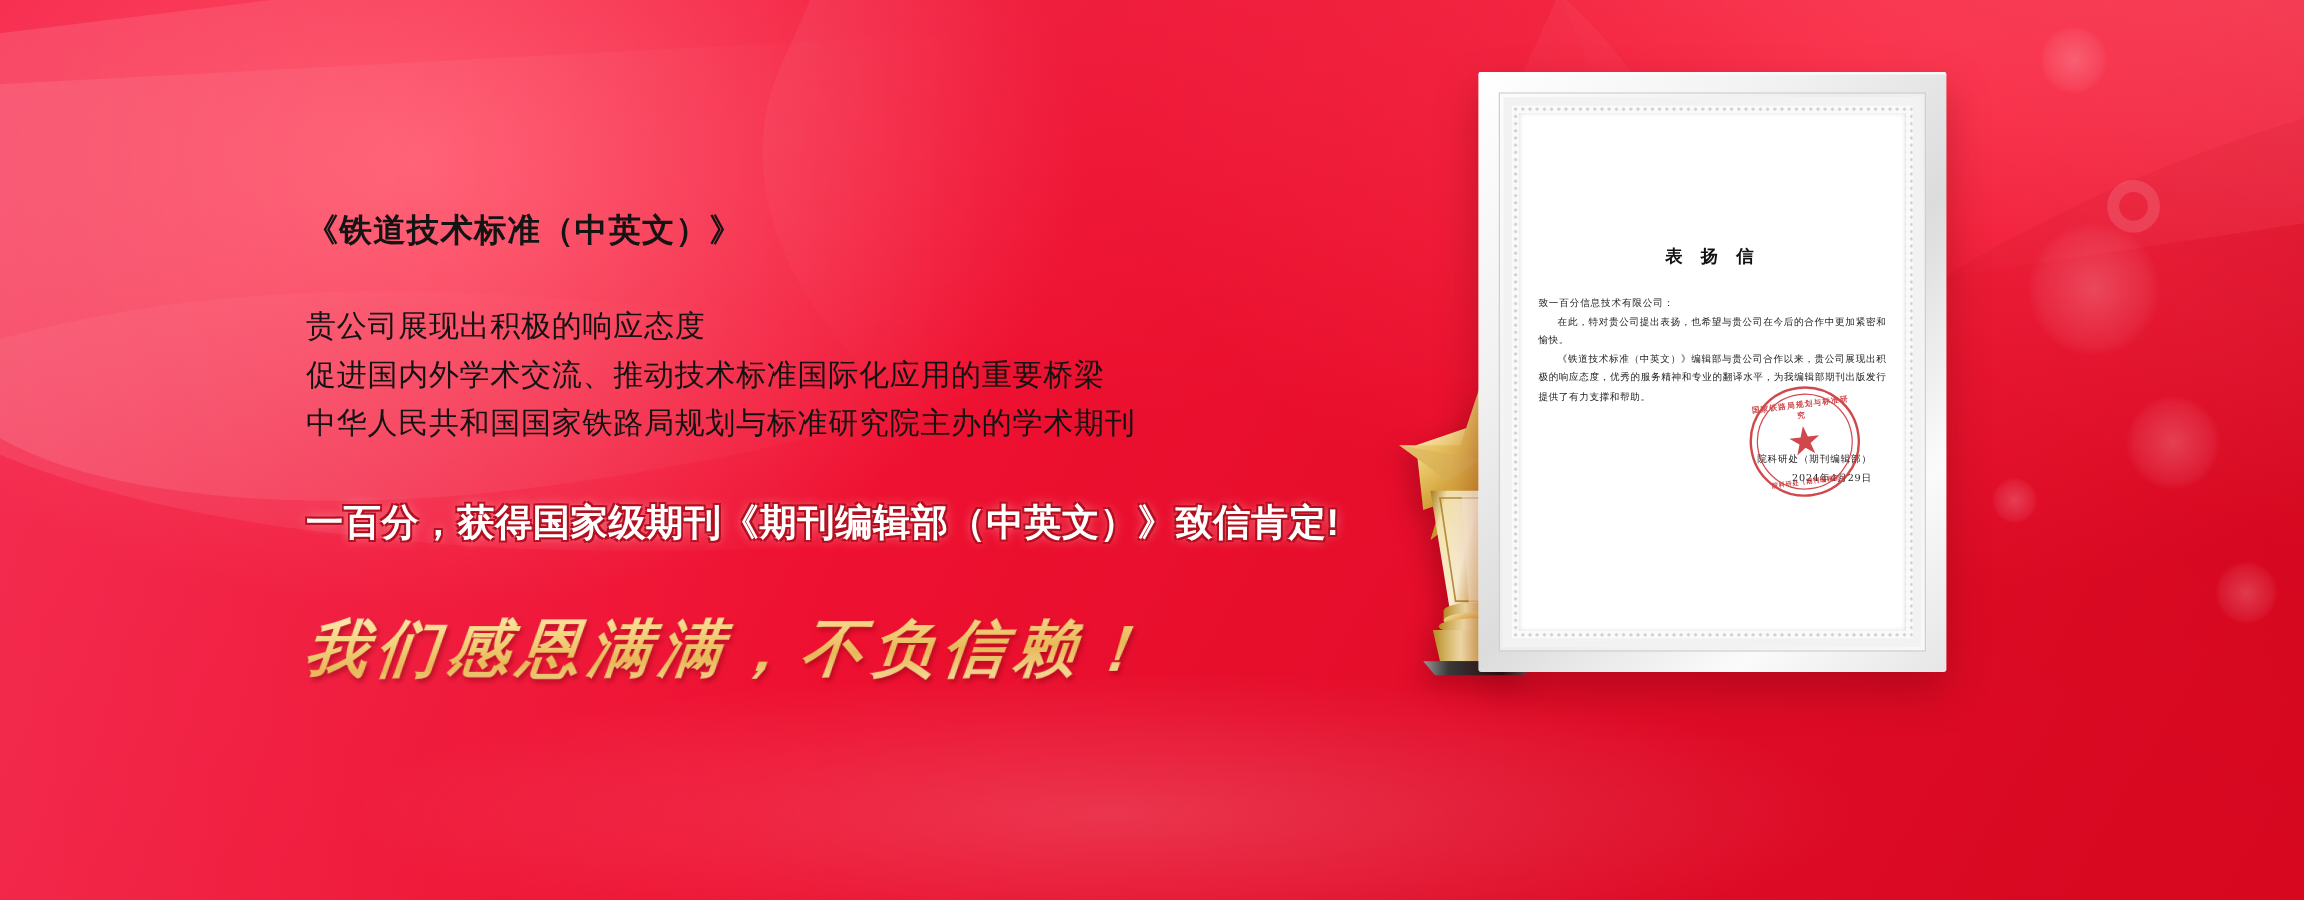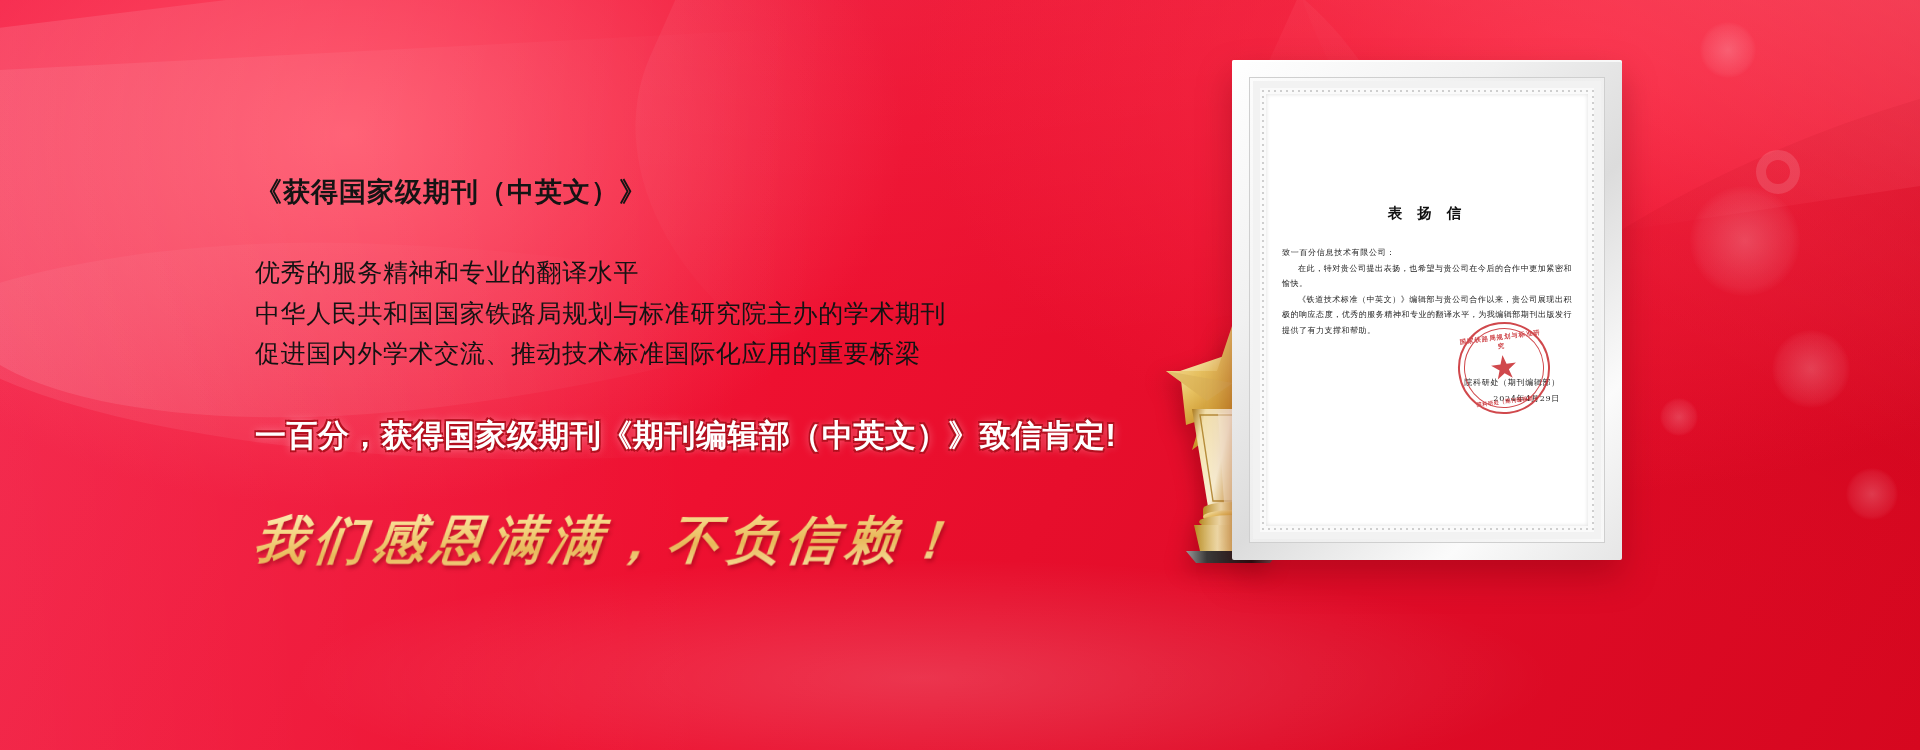--- a/index.html
+++ b/index.html
@@ -151,26 +151,26 @@
 
   <div class="bokeh bk-soft" style="left:1700px;top:22px;width:56px;height:56px;"></div>
   <div class="bokeh bk-ring" style="left:1756px;top:150px;width:44px;height:44px;"></div>
   <div class="bokeh bk-soft" style="left:1690px;top:186px;width:110px;height:110px;"></div>
   <div class="bokeh bk-soft" style="left:1772px;top:330px;width:78px;height:78px;"></div>
   <div class="bokeh bk-soft" style="left:1846px;top:468px;width:52px;height:52px;"></div>
   <div class="bokeh bk-soft" style="left:1660px;top:398px;width:38px;height:38px;"></div>
 
   <div class="textcol">
 
-    <div class="journal-title">《获得国家级期刊（中英文）》</div>
+    <div class="journal-title">《铁道技术标准（中英文）》</div>
 
     <div class="sub-lines">
-      <div class="sub-line">优秀的服务精神和专业的翻译水平</div>
+      <div class="sub-line">贵公司展现出积极的响应态度</div>
+      <div class="sub-line">促进国内外学术交流、推动技术标准国际化应用的重要桥梁</div>
       <div class="sub-line">中华人民共和国国家铁路局规划与标准研究院主办的学术期刊</div>
-      <div class="sub-line">促进国内外学术交流、推动技术标准国际化应用的重要桥梁</div>
     </div>
 
     <div class="headline">一百分，获得国家级期刊《期刊编辑部（中英文）》致信肯定!</div>
 
     <div class="slogan">我们感恩满满，不负信赖！</div>
   </div>
 
   <div class="trophy">
     <svg viewBox="0 0 170 250" xmlns="http://www.w3.org/2000/svg">
       <defs>

